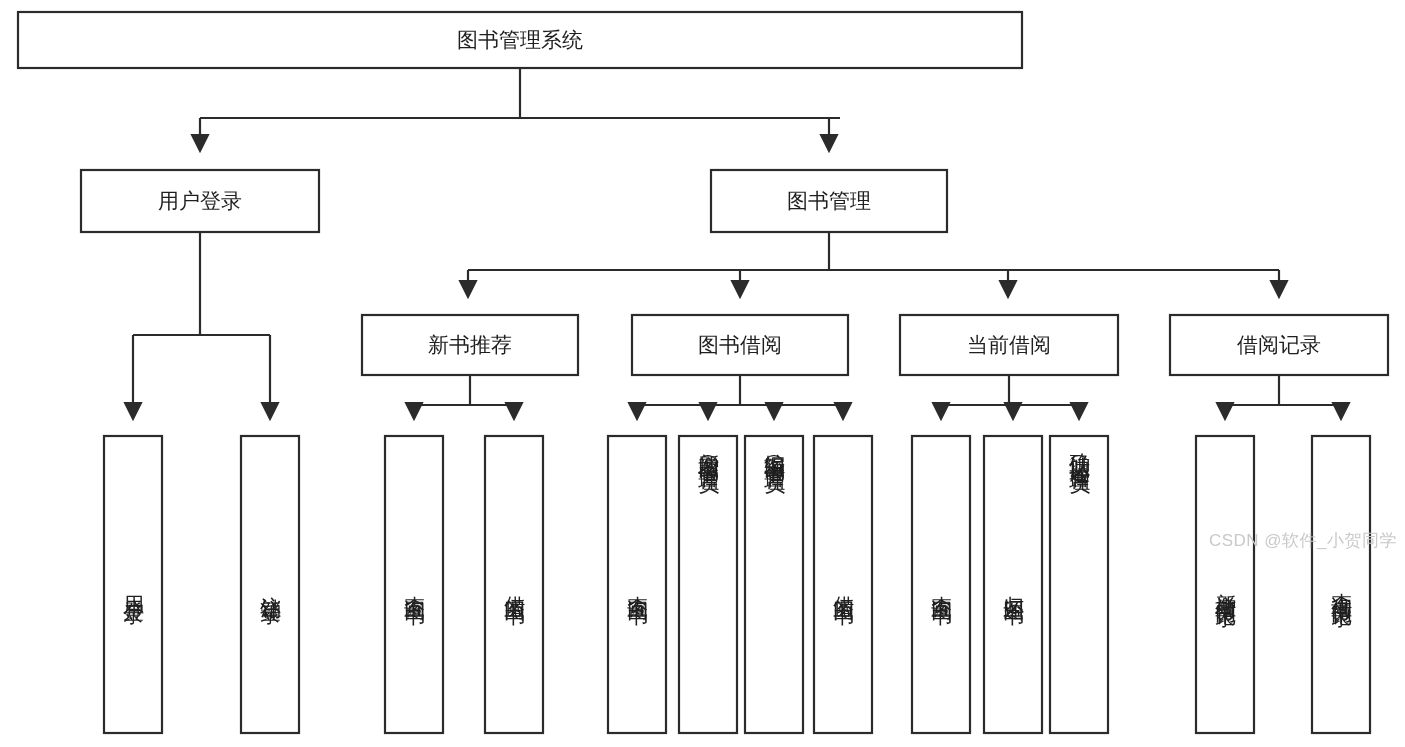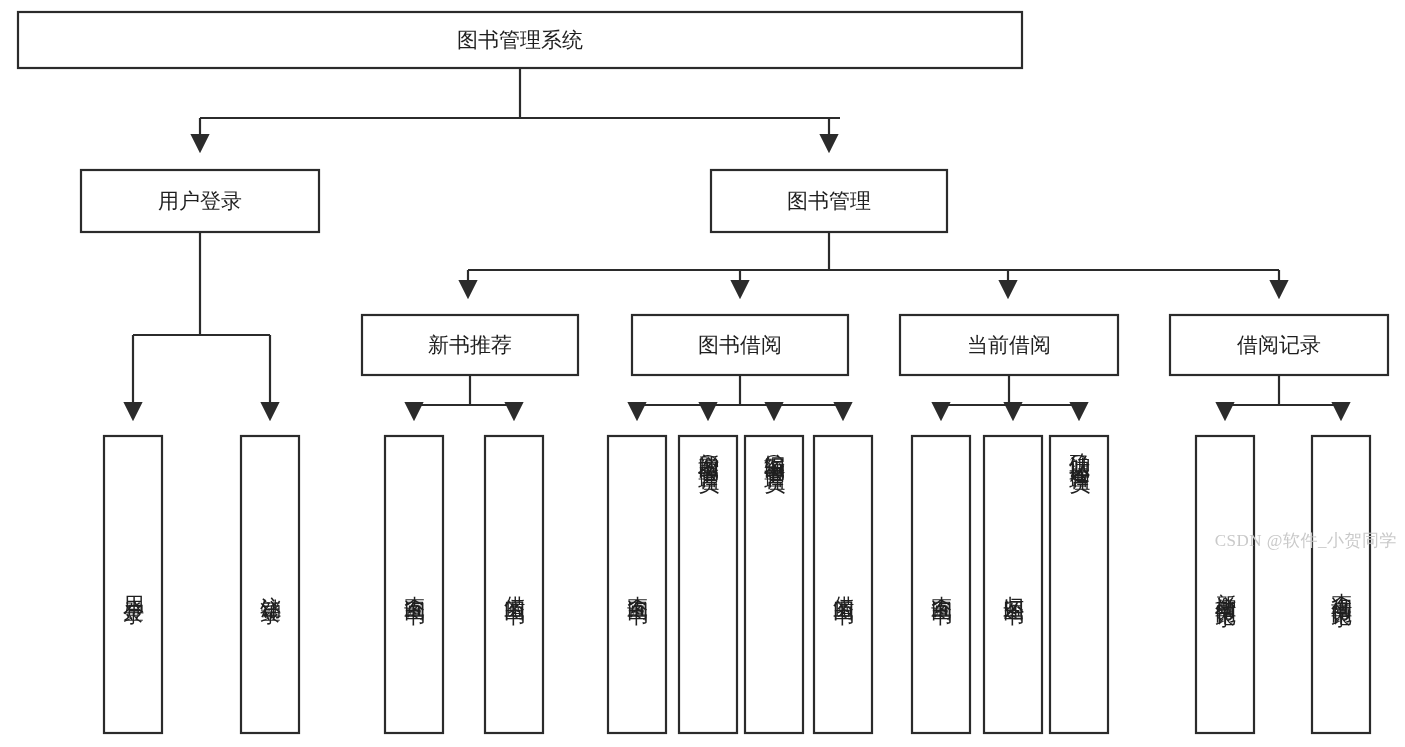--- a/index.html
+++ b/index.html
@@ -64,21 +64,21 @@
     line-height: 1.12;
     letter-spacing: 3px;
     color: #1f1f1f;
     white-space: nowrap;
     text-align: center;
   }
   .watermark {
     position: absolute;
     right: 8px;
     bottom: 6px;
-    font-family: Liberation Serif, serif;
+    font-family: Liberation Sans, sans-serif;
     font-size: 17px;
     color: #c9c9c9;
     letter-spacing: 0.5px;
     white-space: nowrap;
   }
 </style>
 </head>
 <body>
 
 <div id="diagram-root">

